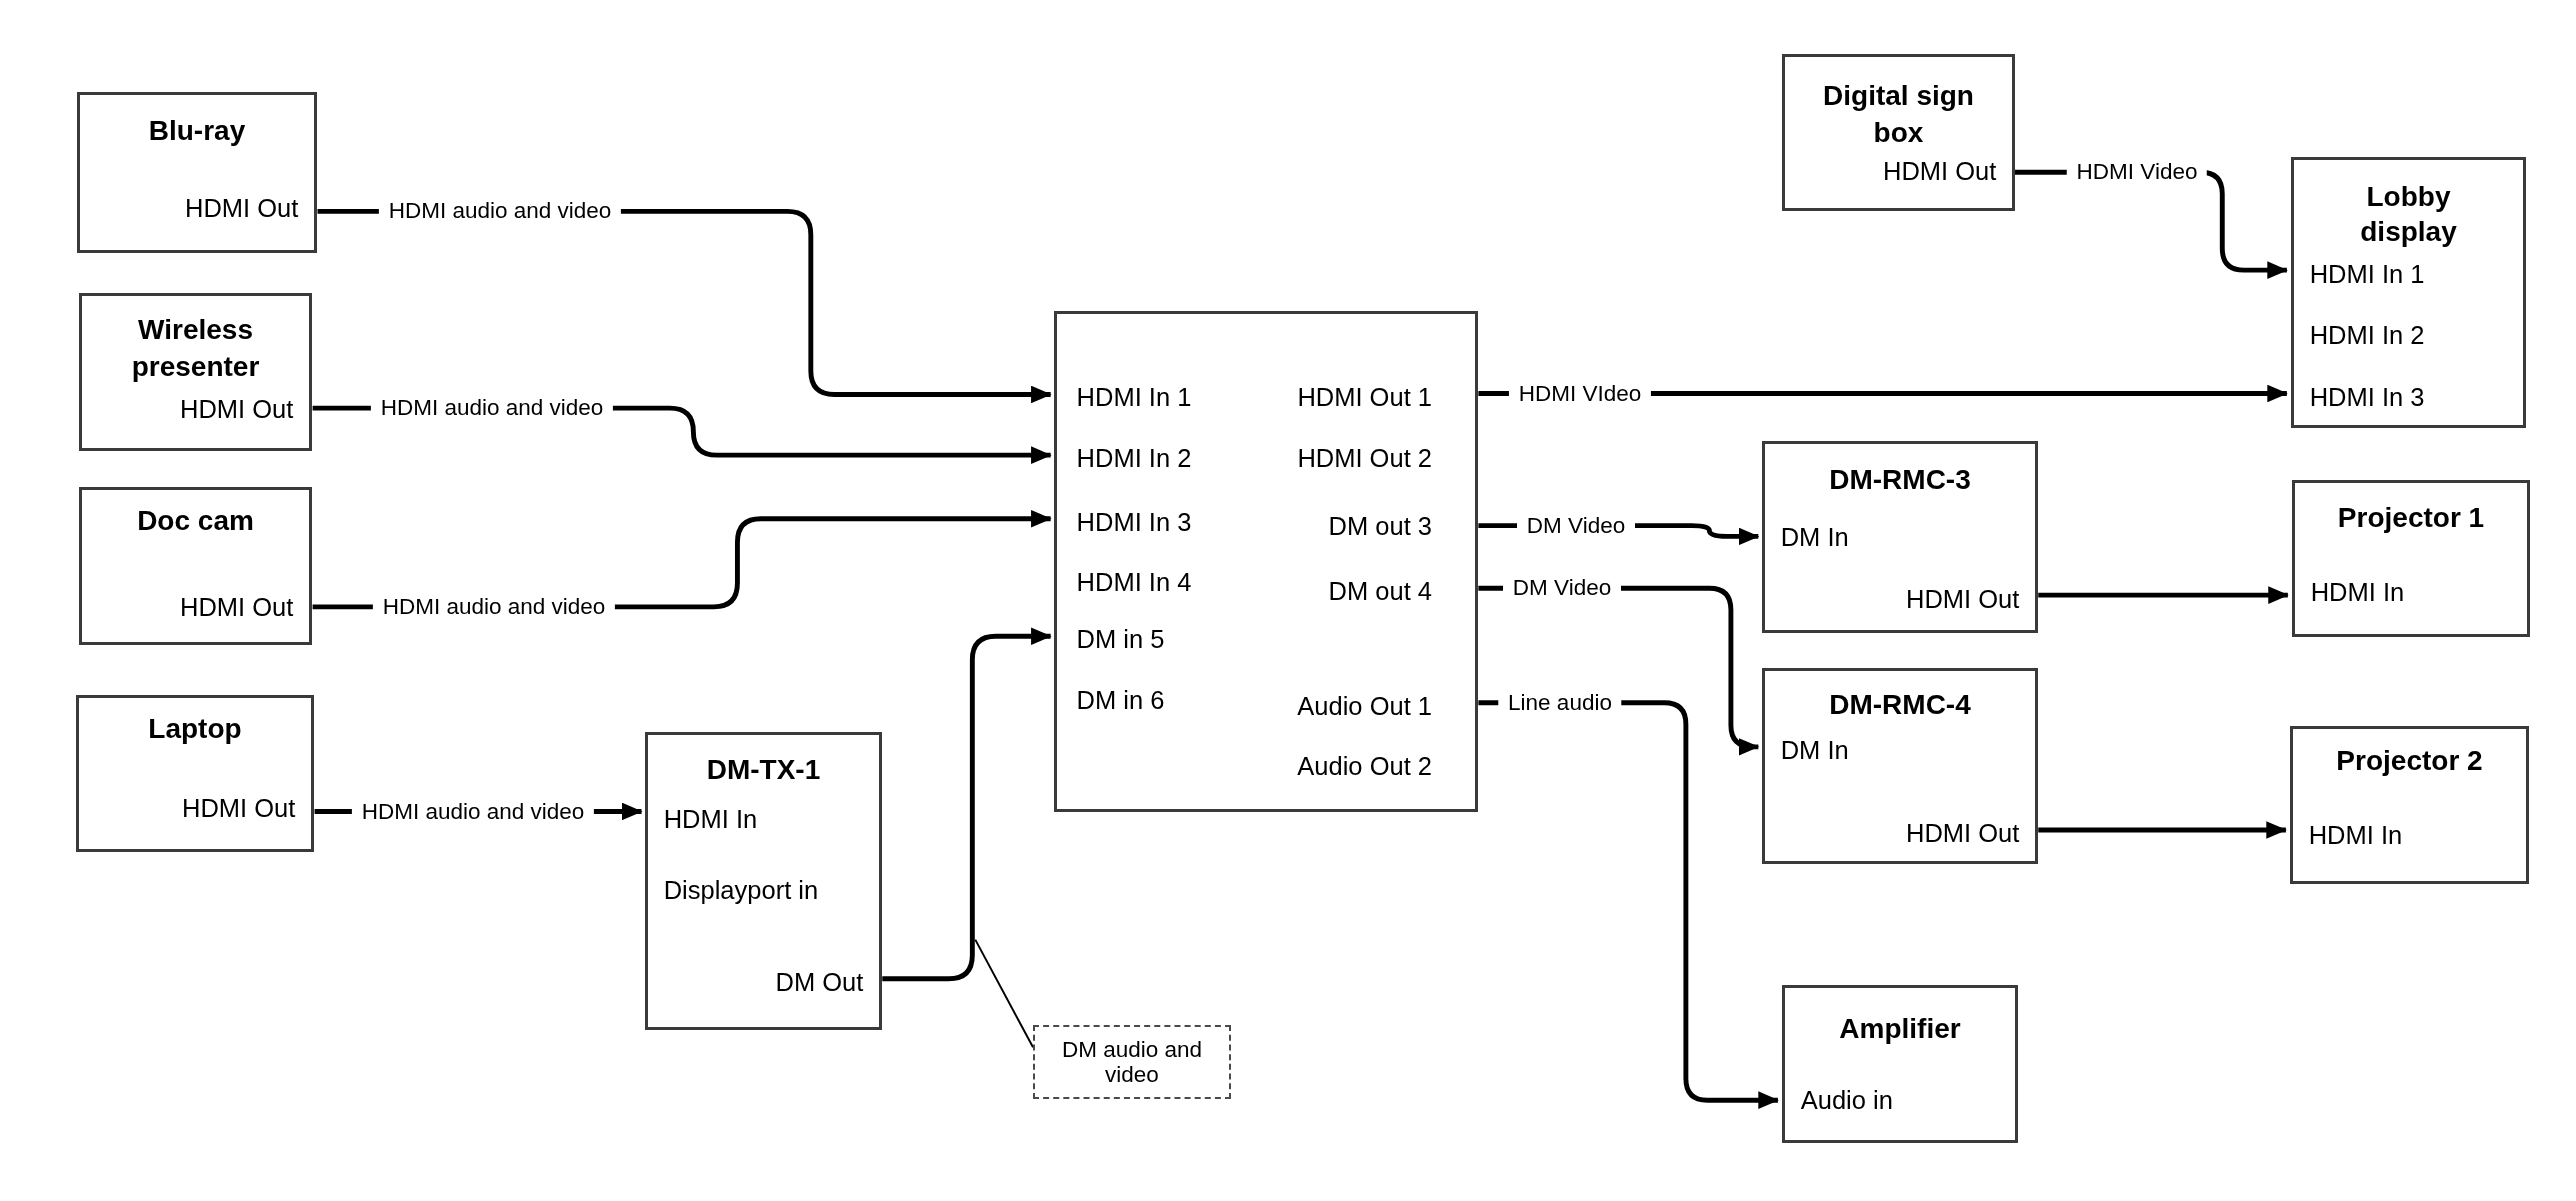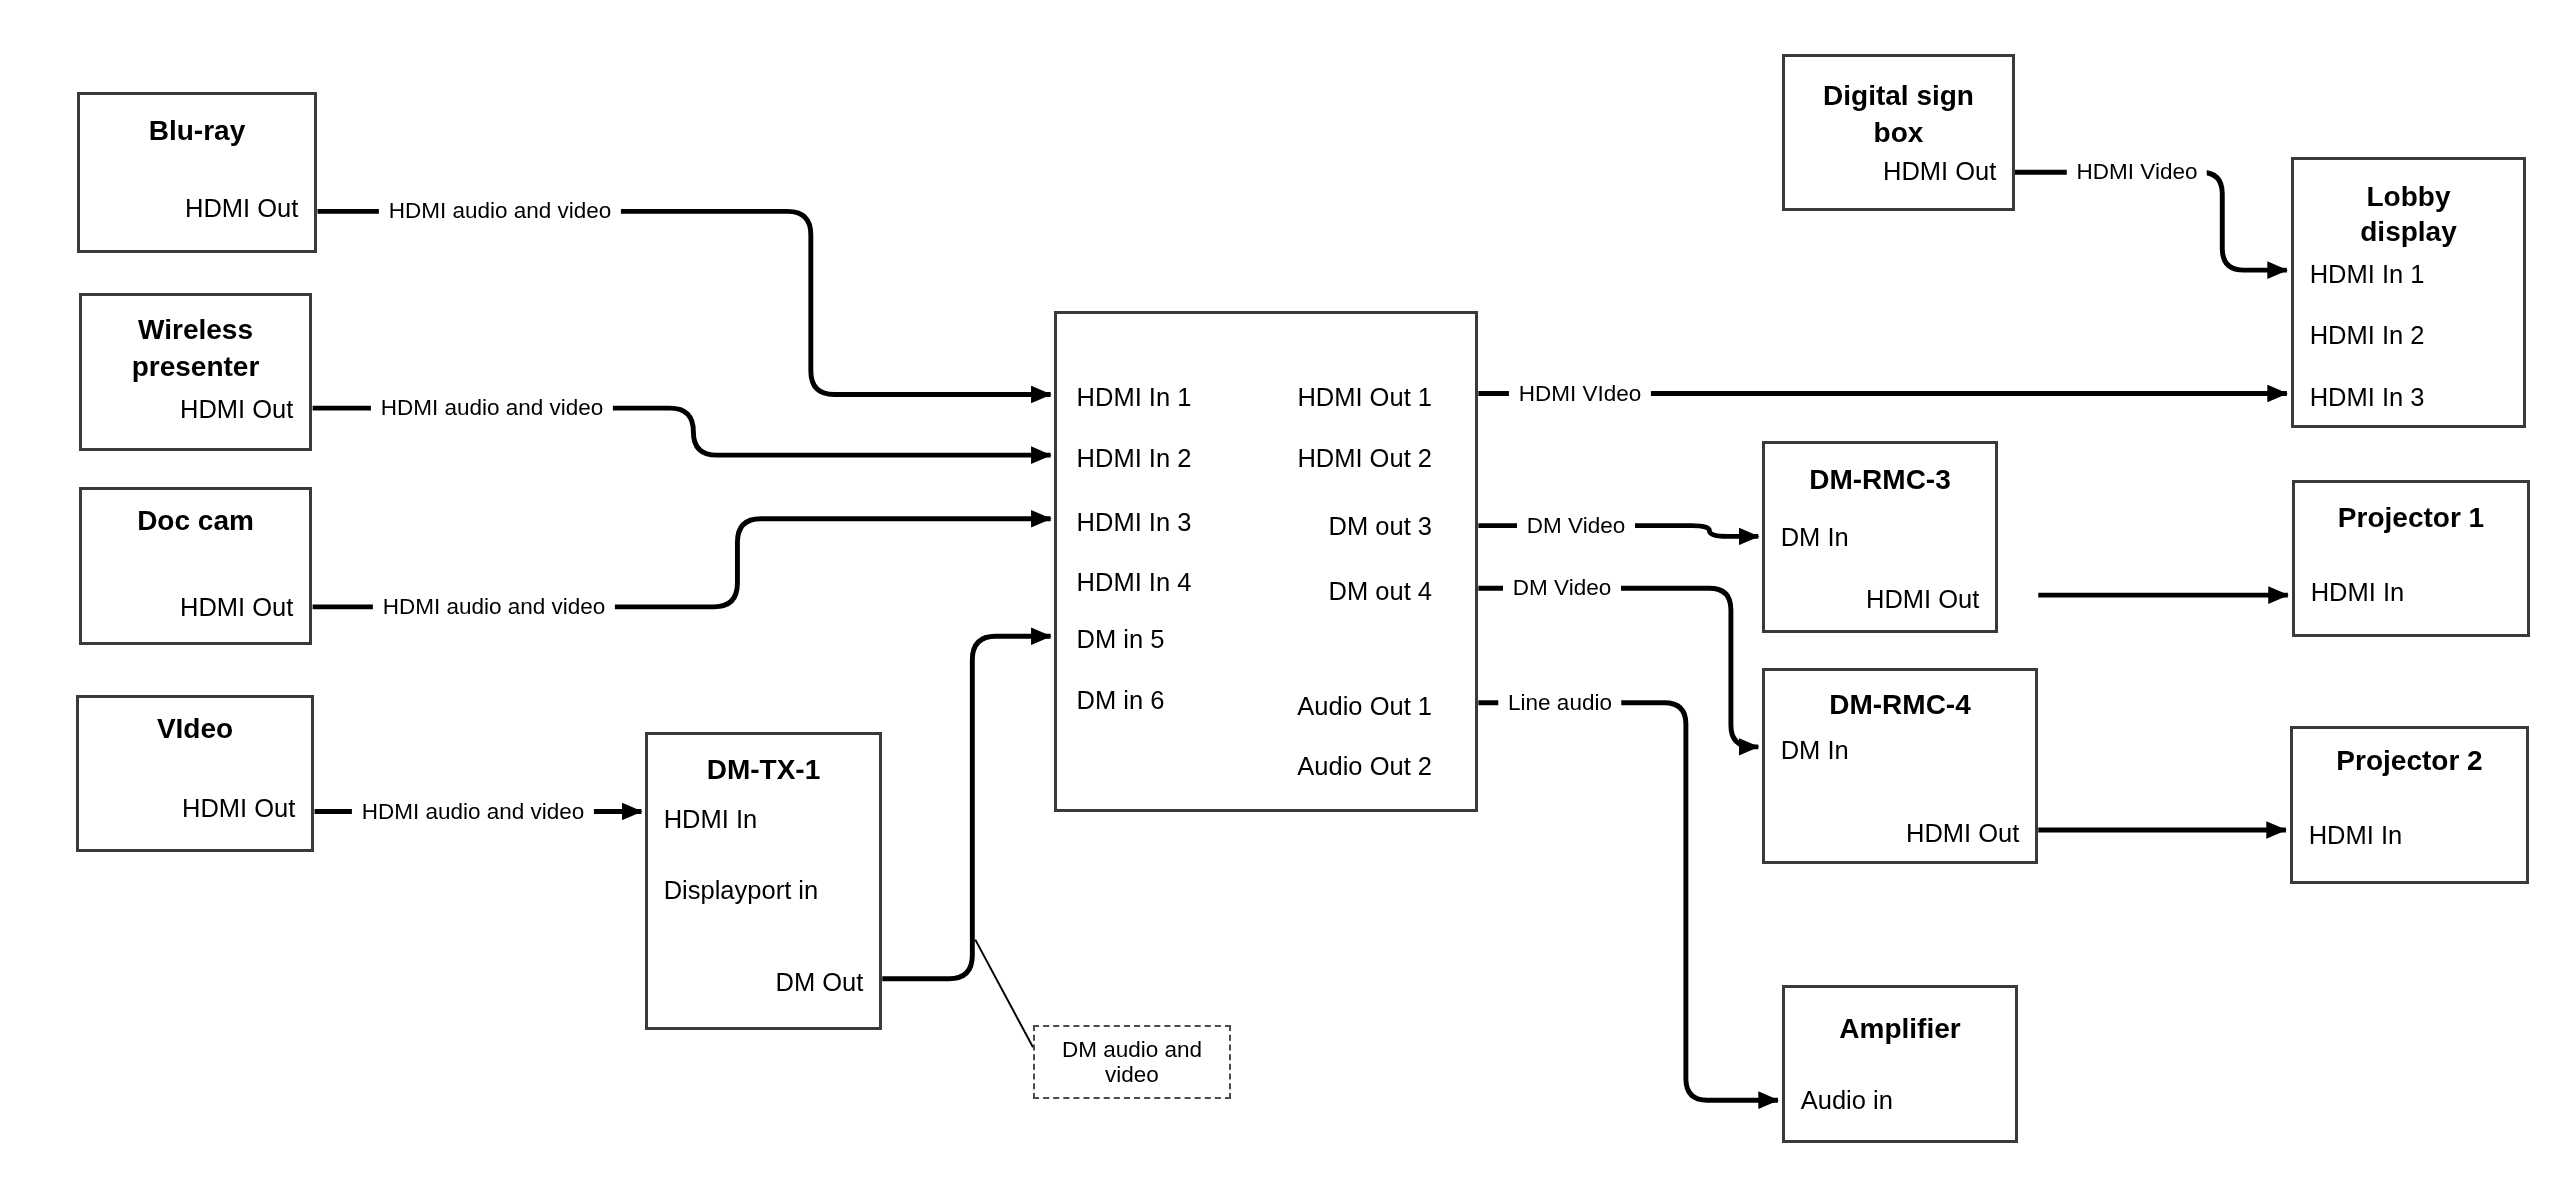--- a/index.html
+++ b/index.html
@@ -98,21 +98,21 @@
     <span class="node-title" style="top:71px;">presenter</span>
     <span class="port pr" style="top:113px;">HDMI Out</span>
   </div>
 
   <div class="node" style="left:79px;top:487px;width:233px;height:158px;">
     <span class="node-title" style="top:31px;">Doc cam</span>
     <span class="port pr" style="top:117px;">HDMI Out</span>
   </div>
 
   <div class="node" style="left:76px;top:695px;width:238px;height:157px;">
-    <span class="node-title" style="top:31px;">VIdeo</span>
+    <span class="node-title" style="top:31px;">Laptop</span>
     <span class="port pr" style="top:110px;">HDMI Out</span>
   </div>
 
   <div class="node" style="left:645px;top:732px;width:237px;height:298px;">
     <span class="node-title" style="top:35px;">DM-TX-1</span>
     <span class="port pl" style="top:84px;">HDMI In</span>
     <span class="port pl" style="top:155px;">Displayport in</span>
     <span class="port pr" style="top:247px;">DM Out</span>
   </div>
 
@@ -138,21 +138,21 @@
   </div>
 
   <div class="node" style="left:2291px;top:157px;width:235px;height:271px;">
     <span class="node-title" style="top:37px;">Lobby</span>
     <span class="node-title" style="top:72px;">display</span>
     <span class="port pl" style="top:114px;">HDMI In 1</span>
     <span class="port pl" style="top:175px;">HDMI In 2</span>
     <span class="port pl" style="top:237px;">HDMI In 3</span>
   </div>
 
-  <div class="node" style="left:1762px;top:441px;width:236px;height:192px;">
+  <div class="node" style="left:1762px;top:441px;width:276px;height:192px;">
     <span class="node-title" style="top:36px;">DM-RMC-3</span>
     <span class="port pl" style="top:93px;">DM In</span>
     <span class="port pr" style="top:155px;">HDMI Out</span>
   </div>
 
   <div class="node" style="left:2292px;top:480px;width:238px;height:157px;">
     <span class="node-title" style="top:35px;">Projector 1</span>
     <span class="port pl" style="top:109px;">HDMI In</span>
   </div>
 

